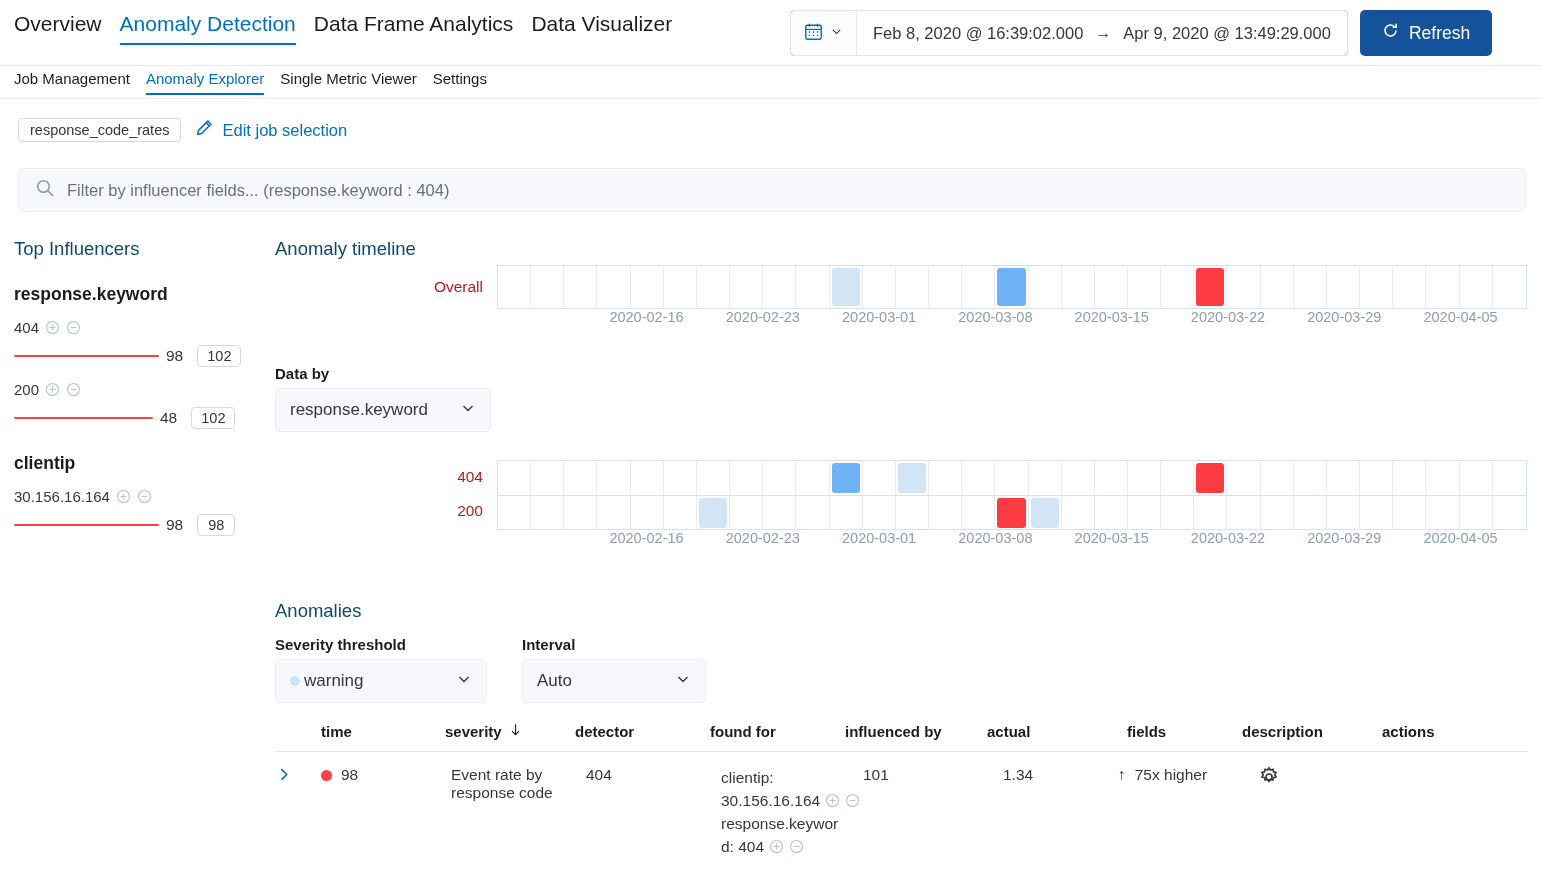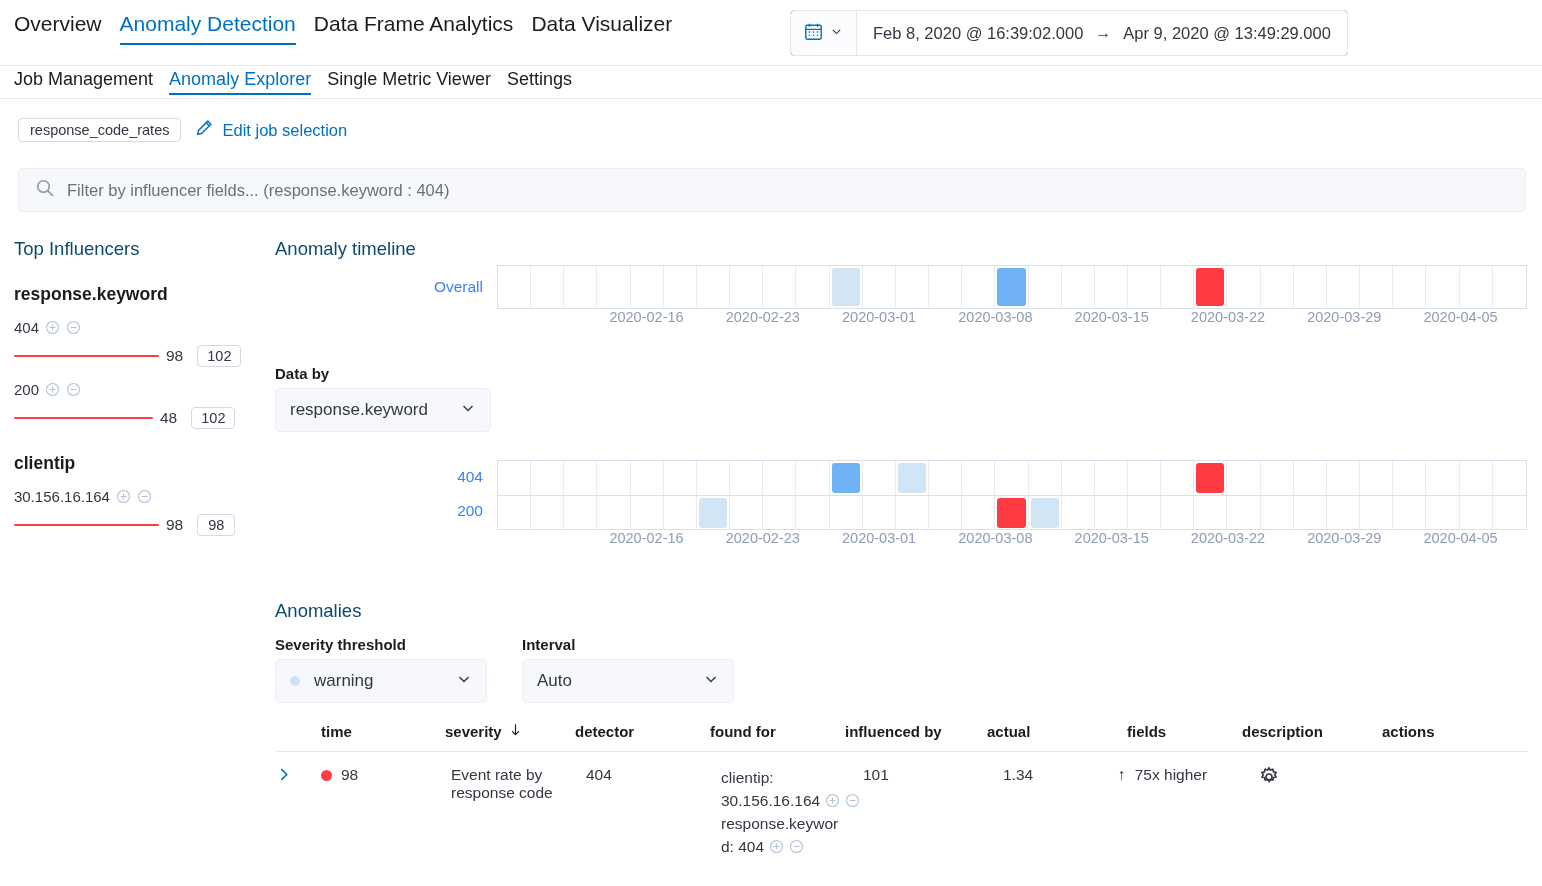--- a/index.html
+++ b/index.html
@@ -26,21 +26,21 @@
     padding-bottom: 4px; cursor: pointer; white-space: nowrap;
     border-bottom: 2px solid transparent;
   }
   .nav-primary .nav-link.active { color: #0071c2; border-bottom-color: #0071c2; }
 
   .nav-secondary {
     position: absolute; left: 14px; top: 68px;
     display: flex; align-items: center; gap: 16px;
   }
   .nav-secondary .nav-link {
-    font-size: 18px; color: #1a1c21; line-height: 22px;
+    font-size: 15px; color: #1a1c21; line-height: 22px;
     padding-bottom: 3px; cursor: pointer; white-space: nowrap;
     border-bottom: 2px solid transparent;
   }
   .nav-secondary .nav-link.active { color: #0071c2; border-bottom-color: #0071c2; }
   .subnav-rule {
     position: absolute; left: 0; top: 98px; width: 1542px; height: 1px;
     background: #e8eaef;
   }
 
   
@@ -102,21 +102,21 @@
   .infl-bar { height: 2.5px; background: #fc3e45; border-radius: 1px; }
   .infl-score { font-size: 15.5px; color: #343741; }
   .infl-total {
     margin-left: 7px; border: 1px solid #d3dae6; border-radius: 4px;
     font-size: 14.5px; color: #343741; padding: 2px 9px; min-width: 38px; text-align: center;
   }
 
   
   .timeline-title { position: absolute; left: 275px; top: 238px; }
   .sw-label {
-    font-size: 15.5px; color: #3b82f6; text-align: right;
+    font-size: 15.5px; color: #b91c1c; text-align: right;
     display: flex; align-items: center; justify-content: flex-end;
   }
   .sw-grid { display: flex; flex-direction: column; border: 1px solid #d9e0ec; background: #fff; }
   .sw-row { display: flex; }
   .sw-row + .sw-row { border-top: 1px solid #d9e0ec; }
   .sw-cell { border-right: 1px solid #e6ebf4; position: relative; }
   .sw-cell:last-child { border-right: none; }
   .sw-cell .fill {
     position: absolute; left: 2px; right: 2px; top: 2px; bottom: 2px;
     border-radius: 3px;
@@ -139,21 +139,21 @@
   }
 
   .viewby-sw { position: absolute; left: 275px; top: 460px; display: flex; }
   .viewby-labels { width: 222px; padding-right: 14px; }
   .viewby-labels .sw-label { height: 34px; }
 
   
   .anom-title { position: absolute; left: 275px; top: 600px; }
   .anom-ctls { position: absolute; left: 275px; top: 636px; display: flex; gap: 35px; }
   .sev-dot { width: 10px; height: 10px; border-radius: 50%; background: #cfe3f7; display: inline-block; }
-  .sev-inner { display: flex; align-items: center; gap: 14px; }
+  .sev-inner { display: flex; align-items: center; gap: 4px; }
 
   .anom-table { position: absolute; left: 275px; top: 722px; width: 1253px; }
   .at-head { display: flex; font-size: 15px; font-weight: bold; color: #1a1c21; padding-bottom: 11px; }
   .at-head > div { display: flex; align-items: center; gap: 6px; }
   .at-rule { height: 1px; background: #e3e7f0; }
   .at-row { display: flex; padding-top: 14px; font-size: 15.5px; color: #343741; }
   .at-row > div { padding-right: 8px; }
   .c-exp { width: 46px; }
   .c-time { width: 124px; }
   .c-sev { width: 130px; }
@@ -196,20 +196,29 @@
             <path d="M3.5 6l4.5 4.5L12.5 6"></path>
           </svg>
         </span>
       </div>
       <div class="date-range">
         <span>Feb 8, 2020 @ 16:39:02.000</span>
         <span class="date-arrow">→</span>
         <span>Apr 9, 2020 @ 13:49:29.000</span>
       </div>
     </div>
+    <button class="refresh-btn">
+      <span>
+        <svg width="17" height="17" viewBox="0 0 16 16" fill="none" stroke="#ffffff" stroke-width="1.5">
+          <path d="M13.2 8a5.2 5.2 0 1 1-1.6-3.75"></path>
+          <path d="M13.3 1.6v3.2h-3.2"></path>
+        </svg>
+      </span>
+      <span>Refresh</span>
+    </button>
   </div>
 </div>
 
 <div class="nav-secondary" id="nav-secondary">
     <div class="nav-link">Job Management</div>
     <div class="nav-link active">Anomaly Explorer</div>
     <div class="nav-link">Single Metric Viewer</div>
     <div class="nav-link">Settings</div>
   </div>
 <div class="subnav-rule"></div>
@@ -501,21 +510,21 @@
       </span>
       <span>
         <svg width="16" height="16" viewBox="0 0 16 16" fill="none" stroke="#343741" stroke-width="1.4">
             <path d="M3.5 6l4.5 4.5L12.5 6"></path>
           </svg>
       </span>
     </div>
   </div>
   <div>
     <div class="ctl-label">Interval</div>
-    <div class="ctl-select" style="width:212px">
+    <div class="ctl-select" style="width:184px">
       <span>Auto</span>
       <span>
         <svg width="16" height="16" viewBox="0 0 16 16" fill="none" stroke="#343741" stroke-width="1.4">
             <path d="M3.5 6l4.5 4.5L12.5 6"></path>
           </svg>
       </span>
     </div>
   </div>
 </div>
 

